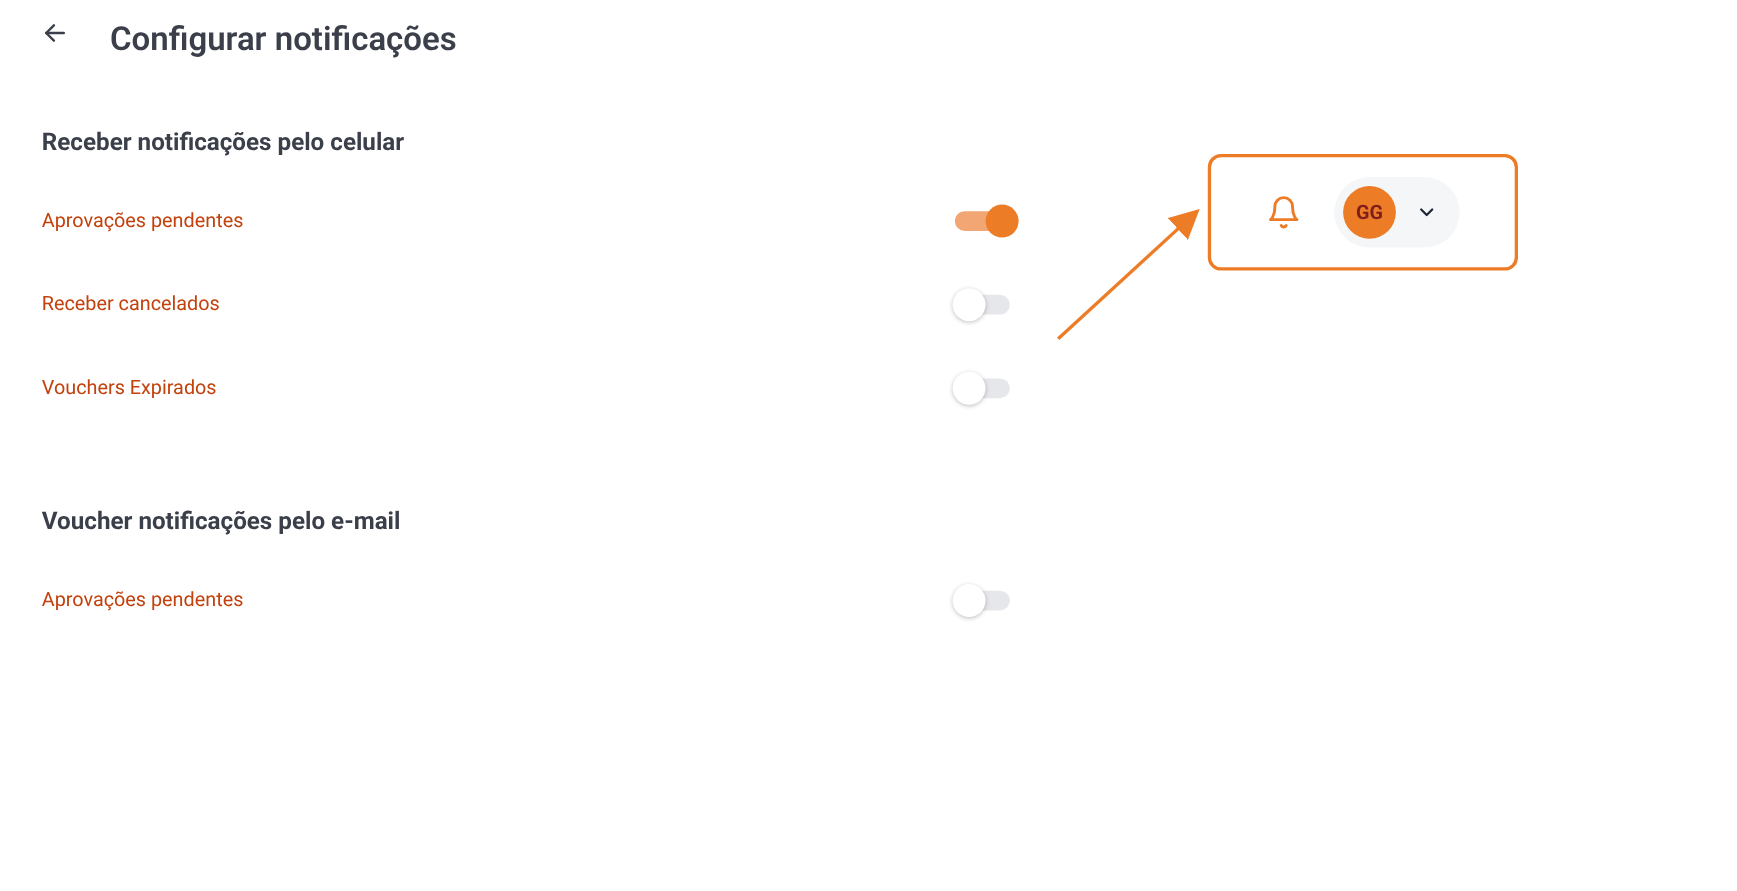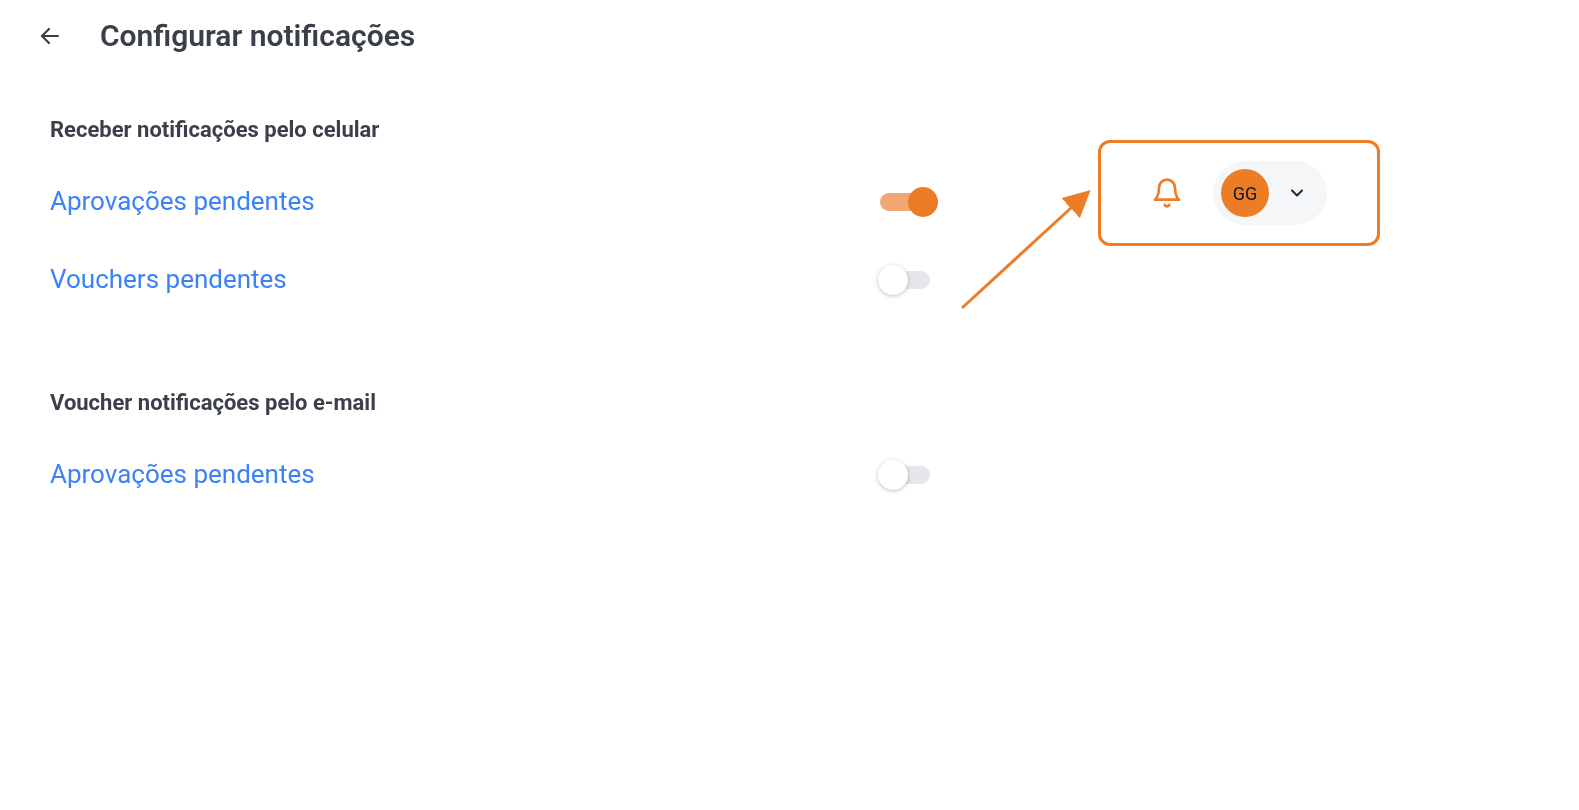--- a/index.html
+++ b/index.html
@@ -6,59 +6,57 @@
   body {
     font-family: -apple-system, BlinkMacSystemFont, "Segoe UI", Roboto, Helvetica, Arial, sans-serif;
     background: #ffffff;
     width: 1579px;
     height: 810px;
     position: relative;
     overflow: hidden;
   }
   .header {
     display: flex;
-    align-items: center;
     gap: 38px;
     padding: 18px 38px 0 38px;
   }
   .back-arrow {
     width: 24px;
     height: 24px;
     display: flex;
     align-items: center;
     justify-content: center;
     cursor: pointer;
     color: #3a3f4a;
   }
   .page-title {
     font-size: 30px;
     font-weight: 600;
     color: #3a3f4a;
   }
   .content {
     padding: 64px 38px 0 38px;
     max-width: 960px;
-    margin-left: 12px;
   }
   .section-heading {
     font-size: 22px;
     font-weight: 700;
     color: #3a3f4a;
     margin-bottom: 44px;
   }
   .setting-row {
     display: flex;
     align-items: center;
     justify-content: space-between;
     margin-bottom: 48px;
   }
   .setting-label {
-    font-size: 26px;
+    font-size: 18px;
     font-weight: 400;
-    color: #3b82f6;
+    color: #c2410c;
   }
   .toggle {
     position: relative;
     width: 54px;
     height: 28px;
     cursor: pointer;
   }
   .toggle-track {
     position: absolute;
     top: 6px;
@@ -109,23 +107,23 @@
     background: #f5f6f8;
     border-radius: 999px;
     padding: 8px 20px 8px 8px;
     cursor: pointer;
   }
   .avatar {
     width: 48px;
     height: 48px;
     border-radius: 50%;
     background: #ed7c27;
-    color: #0f172a;
+    color: #7f1d1d;
     font-size: 18px;
-    font-weight: 400;
+    font-weight: 700;
     display: flex;
     align-items: center;
     justify-content: center;
   }
   .chevron {
     color: #1f2937;
     display: flex;
   }
   .arrow-svg {
     position: absolute;
@@ -155,27 +153,34 @@
     <span class="setting-label">Aprovações pendentes</span>
     <div class="toggle on">
         <div class="toggle-track"></div>
         <div class="toggle-thumb"></div>
       </div>
   </div>
 
 
 
   <div class="setting-row">
-    <span class="setting-label">Vouchers pendentes</span>
+    <span class="setting-label">Receber cancelados</span>
     <div class="toggle off">
         <div class="toggle-track"></div>
         <div class="toggle-thumb"></div>
       </div>
   </div>
 
+  <div class="setting-row">
+    <span class="setting-label">Vouchers Expirados</span>
+    <div class="toggle off">
+        <div class="toggle-track"></div>
+        <div class="toggle-thumb"></div>
+      </div>
+  </div>
 
   <div class="section-gap"></div>
 
   <h2 class="section-heading">Voucher notificações pelo e-mail</h2>
 
   <div class="setting-row">
     <span class="setting-label">Aprovações pendentes</span>
     <div class="toggle off">
         <div class="toggle-track"></div>
         <div class="toggle-thumb"></div>

